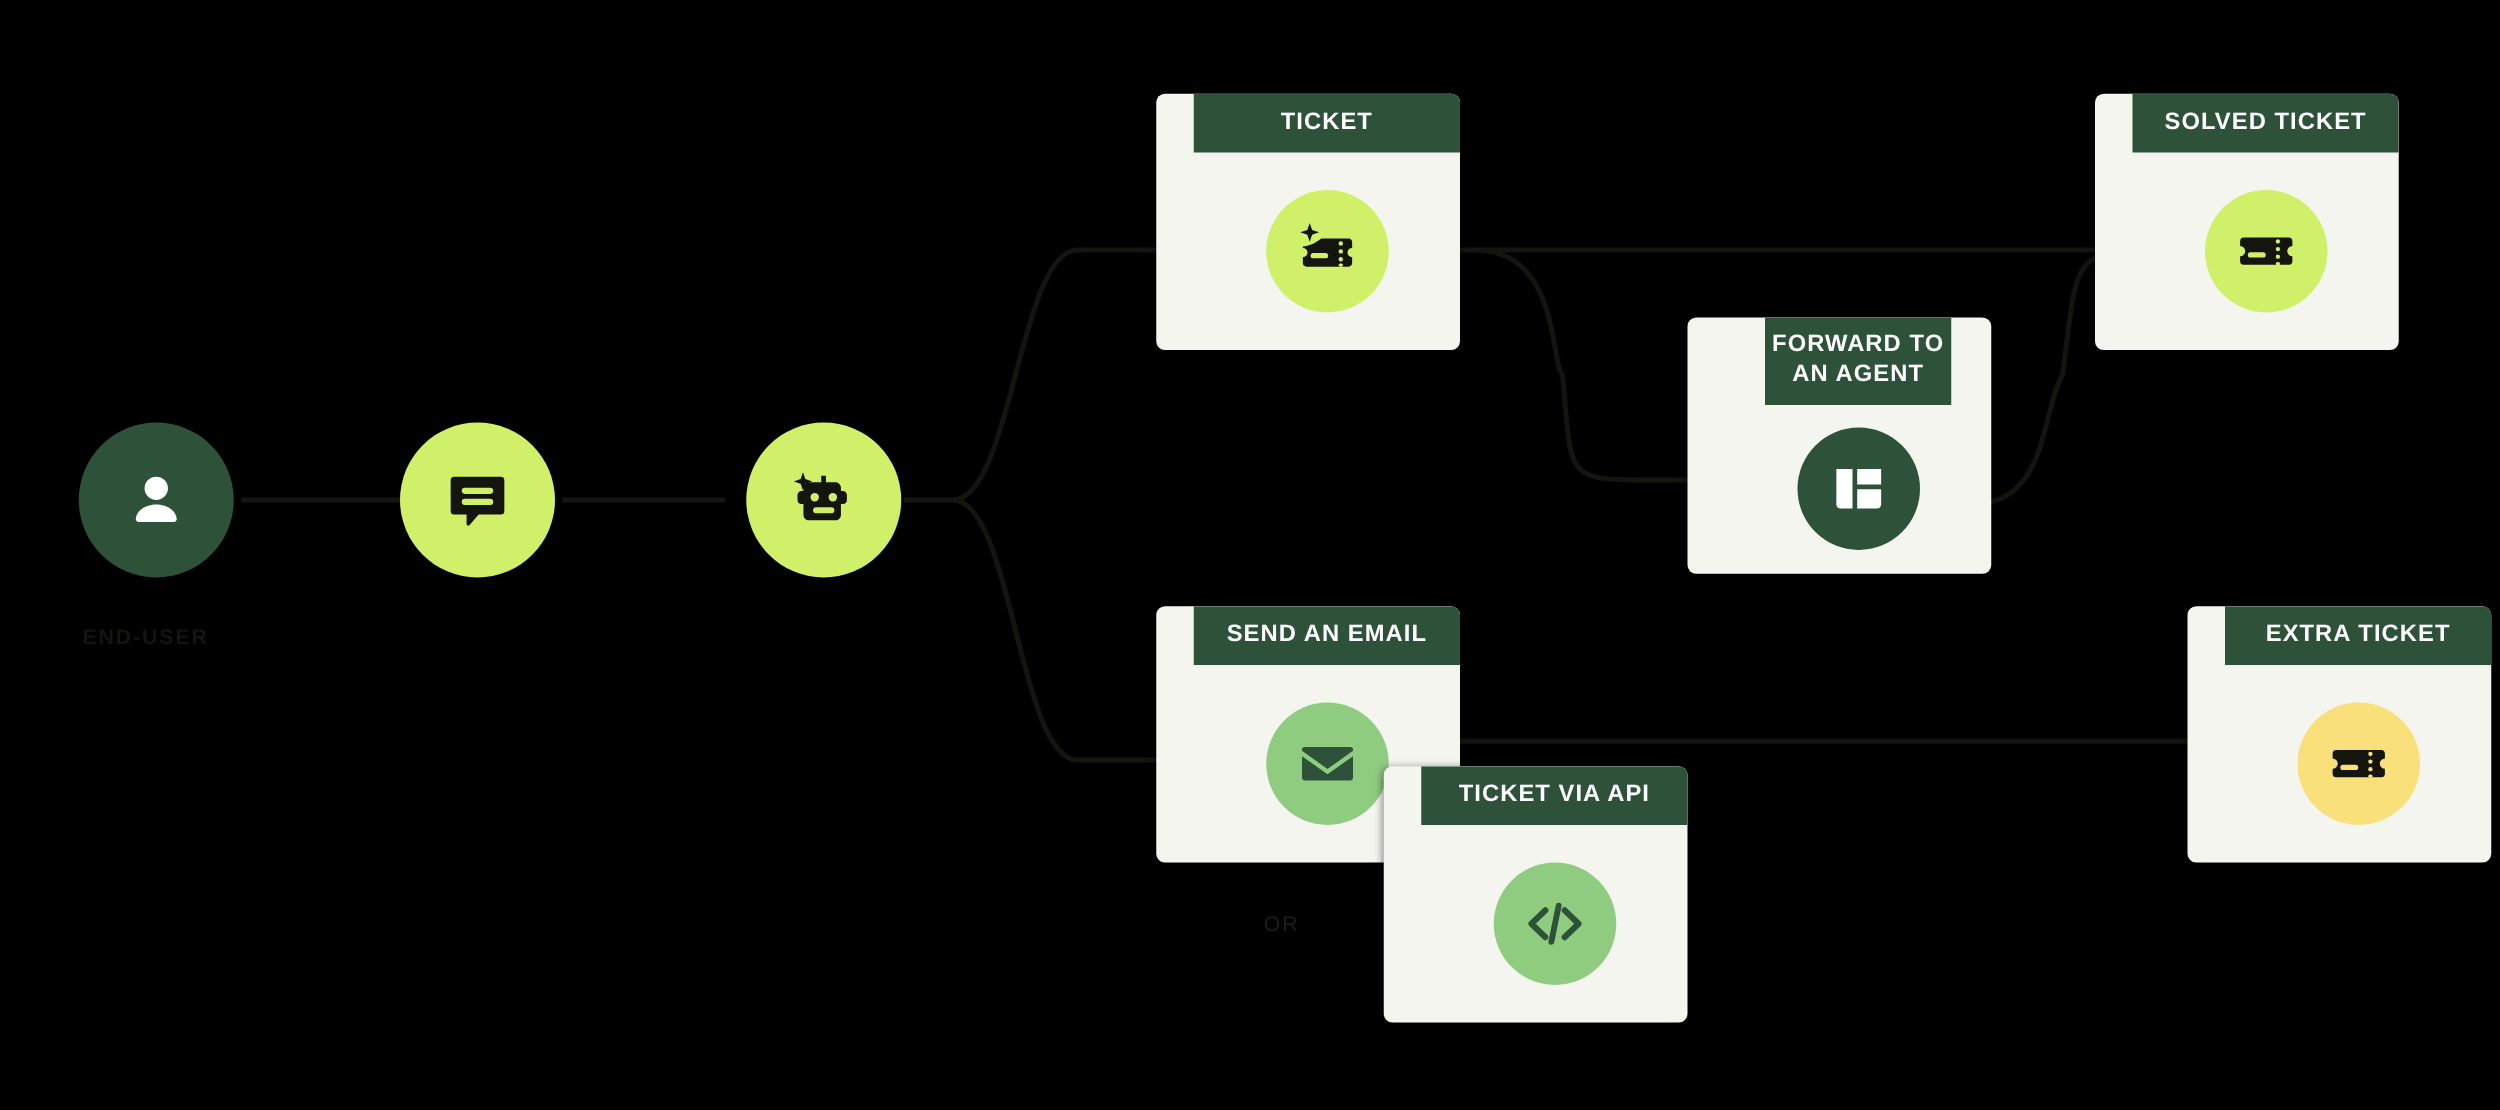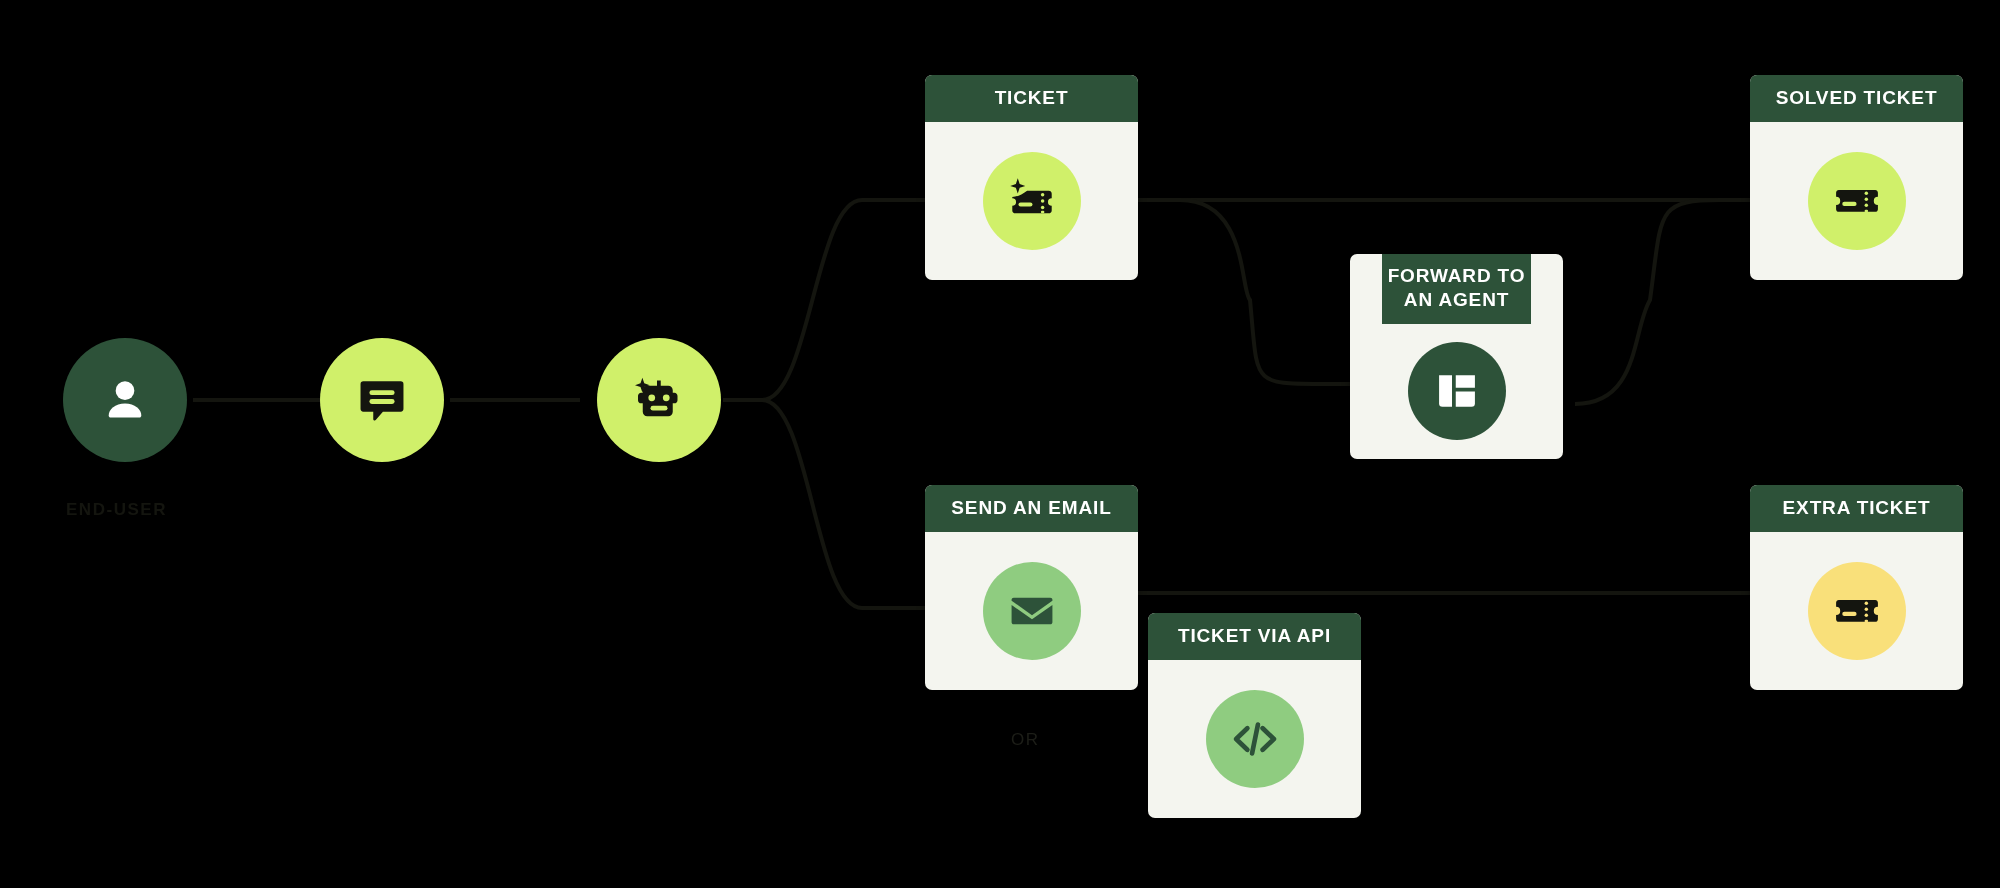--- a/index.html
+++ b/index.html
@@ -43,20 +43,21 @@
 
   
   .card {
     position: absolute;
     border-radius: 7px;
     background: #f4f5ef;
     box-shadow: 0 2px 7px rgba(0,0,0,0.55);
     overflow: hidden;
     display: flex;
     flex-direction: column;
+    padding-left: 30px;
   }
   .card-header {
     background: #2d5239;
     color: #ffffff;
     font-size: 19px;
     font-weight: 700;
     letter-spacing: 0.045em;
     text-align: center;
     line-height: 1.28;
     padding: 11px 6px 12px;
@@ -174,21 +175,21 @@
           <svg width="50" height="50" viewBox="0 0 24 24" fill="#ffffff">
             <path d="M3.4 4.4h6.2v15.2H5.0a1.6 1.6 0 0 1-1.6-1.6V4.4z"></path>
             <path d="M11.4 4.4h9.2v6.0h-9.2V4.4z"></path>
             <path d="M11.4 12.2h9.2v5.8a1.6 1.6 0 0 1-1.6 1.6h-7.6v-7.4z"></path>
           </svg>
         </span>
       </div>
     </div>
   </div>
 
-  <div class="card" style="left:1750px; top:75px; width:213px; height:205px;">
+  <div class="card" style="left:1676px; top:75px; width:213px; height:205px;">
     <div class="card-header">SOLVED TICKET</div>
     <div class="card-body">
       <div class="card-circle" style="width:98px; height:98px; background:#d0f06a;">
         <span>
           <svg width="52" height="52" viewBox="0 0 24 24" fill="#14150f">
             <path d="M3.6 6.9h16.8c.7 0 1.25.56 1.25 1.25v1.9a1.9 1.9 0 0 0 0 3.8v1.9c0 .69-.56 1.25-1.25 1.25H3.6c-.69 0-1.25-.56-1.25-1.25v-1.9a1.9 1.9 0 0 0 0-3.8v-1.9c0-.69.56-1.25 1.25-1.25z"></path>
             <rect x="5.2" y="12.4" width="6.6" height="1.9" rx="0.95" fill="#d0f06a"></rect>
             <g fill="#d0f06a">
               <rect x="15.5" y="7.6" width="1.6" height="1.6" rx="0.8"></rect>
               <rect x="15.5" y="10.4" width="1.6" height="1.6" rx="0.8"></rect>
@@ -210,21 +211,21 @@
             <path d="M3.2 5.6h17.6c.55 0 1.0.45 1.0 1.0v.45L12 14.0 2.2 7.05V6.6c0-.55.45-1.0 1.0-1.0z"></path>
             <path d="M2.2 9.1 12 16.0l9.8-6.9v8.3c0 .55-.45 1.0-1.0 1.0H3.2c-.55 0-1.0-.45-1.0-1.0V9.1z"></path>
           </svg>
         </span>
       </div>
     </div>
   </div>
 
   <div class="or-label" style="left:1011px; top:730px;">OR</div>
 
-  <div class="card" style="left:1107px; top:613px; width:213px; height:205px;margin-left:41px;">
+  <div class="card" style="left:1107px; top:613px; width:213px; height:205px;">
     <div class="card-header">TICKET VIA API</div>
     <div class="card-body">
       <div class="card-circle" style="width:98px; height:98px; background:#8fcc80;">
         <span>
           <svg width="54" height="54" viewBox="0 0 24 24" fill="none" stroke="#2d5239" stroke-width="2.1" stroke-linecap="round" stroke-linejoin="round">
             <polyline points="8.6,7.2 3.6,12 8.6,16.8"></polyline>
             <polyline points="15.4,7.2 20.4,12 15.4,16.8"></polyline>
             <line x1="13.3" y1="5.6" x2="10.7" y2="18.4"></line>
           </svg>
         </span>

